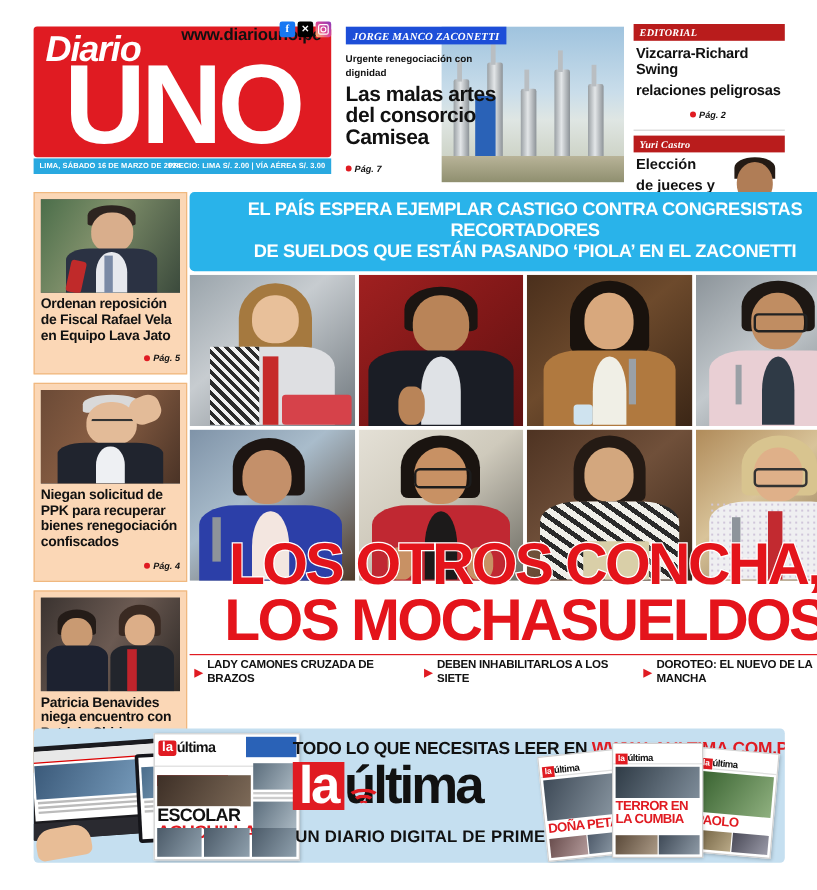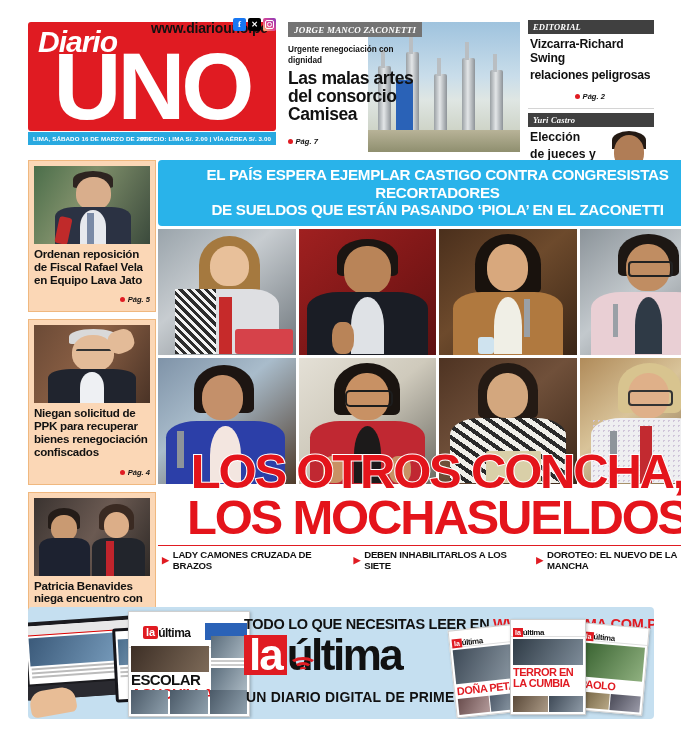--- a/index.html
+++ b/index.html
@@ -59,38 +59,38 @@
   .twr{position:absolute;bottom:16px;width:13px;background:linear-gradient(90deg,#9aa0a4,#e3e6e8 45%,#8d9398);border-radius:2px 2px 0 0;}
   .twr:before{content:"";position:absolute;left:3px;top:-16px;width:4px;height:18px;background:#b9bec2;}
   .twr.t1{left:10px;height:70px;}
   .twr.t2{left:38px;height:84px;}
   .twr.t3{left:66px;height:62px;}
   .twr.t4{left:94px;height:78px;}
   .twr.t5{left:122px;height:66px;}
   .blue-unit{position:absolute;left:28px;bottom:18px;width:17px;height:54px;background:#2a62b7;border-radius:2px;}
   .ground{position:absolute;left:0;bottom:0;width:100%;height:22px;background:linear-gradient(#b8b398,#8f8f6f);}
   .feat-kicker{
-    position:absolute;left:0;top:0;background:#737373;color:#fff;
+    position:absolute;left:0;top:0;background:#1d4ed8;color:#fff;
     font-size:9px;font-weight:bold;font-style:italic;letter-spacing:.2px;
     padding:2.5px 6px;font-family:"Liberation Serif",serif;
   }
   .feat-over{position:absolute;left:0;top:22px;width:128px;}
   .feat-sub{font-size:8.2px;font-weight:bold;color:#111;line-height:11px;margin-bottom:3px;}
   .feat-title{font-size:17.5px;font-weight:bold;color:#111;line-height:18px;letter-spacing:-.4px;}
   .pag{display:inline-flex;align-items:center;gap:2.5px;background:#e01b22;color:#fff;
        font-size:7.2px;font-weight:bold;padding:1.5px 4px 1.5px 3px;border-radius:2px;font-style:italic;}
   .pag .dot{width:4px;height:4px;border-radius:50%;background:#fff;display:inline-block;}
   .pag-plain{display:inline-flex;align-items:center;gap:2.5px;color:#111;font-size:7.6px;font-weight:bold;font-style:italic;}
   .pag-plain .dot{width:5px;height:5px;border-radius:50%;background:#e01b22;display:inline-block;}
   .feat-pag{position:absolute;left:0;top:108px;}
 
   
   .tr-col{position:absolute;left:528px;top:20px;width:126px;}
   .tr-box{background:#fff;}
-  .tr-head{background:#404040;color:#fff;font-size:8.5px;font-weight:bold;font-style:italic;
+  .tr-head{background:#b91c1c;color:#fff;font-size:8.5px;font-weight:bold;font-style:italic;
            padding:2px 5px;letter-spacing:.2px;font-family:"Liberation Serif",serif;}
   .tr-head.serif-alt{font-family:"Liberation Serif",serif;}
   .tr-title{font-size:12.2px;font-weight:bold;color:#111;line-height:13.5px;padding:4px 2px 0 2px;letter-spacing:-.2px;}
   .tr-pag{text-align:center;padding:2px 2px 0 0;}
   .tr-sep{height:1px;background:#d4d4d4;margin:5px 0 4px 0;}
   .tr-box2{position:relative;margin-top:2px;}
   .tr-thumb{position:absolute;right:0;top:16px;width:46px;height:52px;overflow:hidden;}
   .tr-thumb .face{position:absolute;left:6px;top:6px;width:30px;height:34px;border-radius:50% 50% 45% 45%;background:#b07d56;}
   .tr-thumb .hair{position:absolute;left:4px;top:2px;width:34px;height:18px;border-radius:50% 50% 0 0;background:#241a14;}
   .tr-thumb .body{position:absolute;left:-2px;top:36px;width:50px;height:20px;background:#c9232b;border-radius:18px 18px 0 0;}
@@ -153,21 +153,21 @@
   .laptop .scr .l-img{height:28px;background:linear-gradient(120deg,#3b5a7a,#7da2c2);margin:2px;}
   .laptop .scr .l-txt{height:2px;background:#bbb;margin:2px 3px;}
   .laptop .base{position:absolute;left:0;bottom:0;width:100%;height:14px;background:#2a2a30;}
   .hand{position:absolute;left:2px;bottom:4px;width:46px;height:26px;background:#e8bd96;border-radius:14px 14px 6px 6px;transform:rotate(-10deg);}
   .tablet{position:absolute;left:86px;top:20px;width:62px;height:74px;background:#15151a;border-radius:3px;transform:rotate(-3deg);overflow:hidden;}
   .tablet .scr{position:absolute;inset:3px;background:#fff;overflow:hidden;}
   .tablet .scr .t-img{height:26px;background:linear-gradient(120deg,#4a6d8c,#9ab6cd);margin:8px 2px 2px 2px;}
   .tablet .scr .t-txt{height:2px;background:#c0c0c0;margin:2px 3px;}
 
   .cover{position:absolute;left:100px;top:4px;width:120px;height:104px;background:#fff;border:1px solid #cfcfcf;box-shadow:1px 1px 3px rgba(0,0,0,.25);overflow:hidden;}
-  .cov-mast{height:22px;border-bottom:1px solid #ddd;position:relative;padding:2px 14px;margin-top:9px;}
+  .cov-mast{height:22px;border-bottom:1px solid #ddd;position:relative;padding:2px 3px;}
   .cov-la{display:inline-block;background:#e01b22;color:#fff;font-weight:bold;font-size:11px;padding:0 3px;border-radius:2px;line-height:13px;vertical-align:top;margin-top:3px;}
   .cov-ultima{display:inline-block;color:#111;font-weight:bold;font-size:12px;line-height:13px;margin-top:3px;letter-spacing:-.5px;}
   .cov-mini{position:absolute;right:2px;top:2px;width:42px;height:17px;background:#2a62b7;}
   .cov-kick{background:#e01b22;color:#fff;font-size:6.5px;font-weight:bold;font-style:italic;display:inline-block;padding:1px 3px;margin:2px 0 0 2px;}
   .cov-photo{position:absolute;left:2px;top:34px;width:78px;height:26px;background:linear-gradient(120deg,#3d2f26,#7d6a58);}
   .cov-h1{position:absolute;left:2px;top:60px;color:#111;font-size:15px;font-weight:bold;line-height:15px;letter-spacing:-.6px;background:#fff;}
   .cov-h2{position:absolute;left:2px;top:74px;color:#e01b22;font-size:15px;font-weight:bold;line-height:15px;letter-spacing:-.6px;}
   .cov-side{position:absolute;right:2px;top:24px;width:36px;}
   .cov-side .cs-img{height:22px;background:linear-gradient(120deg,#5b6d7c,#aab8c2);margin-bottom:2px;}
   .cov-side .cs-txt{height:2px;background:#ccc;margin:2px 0;}

